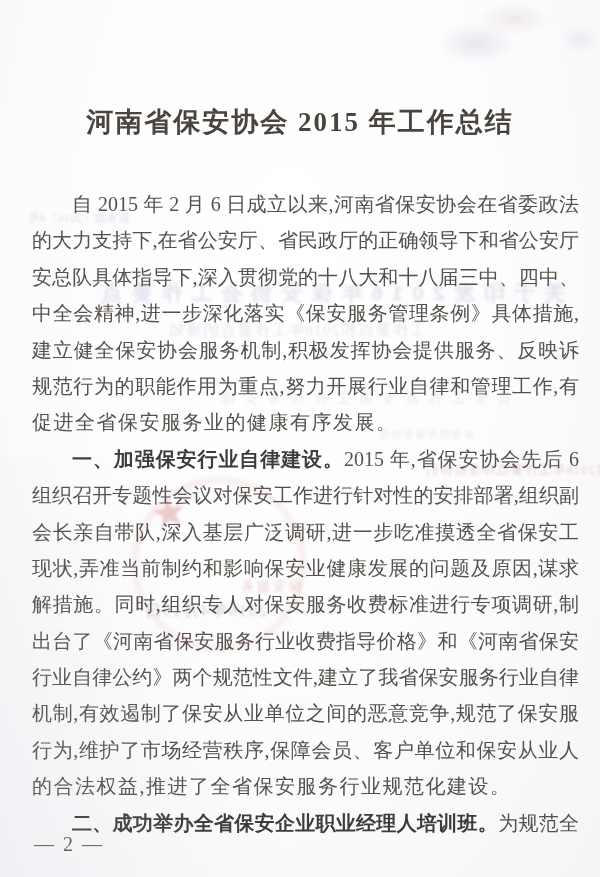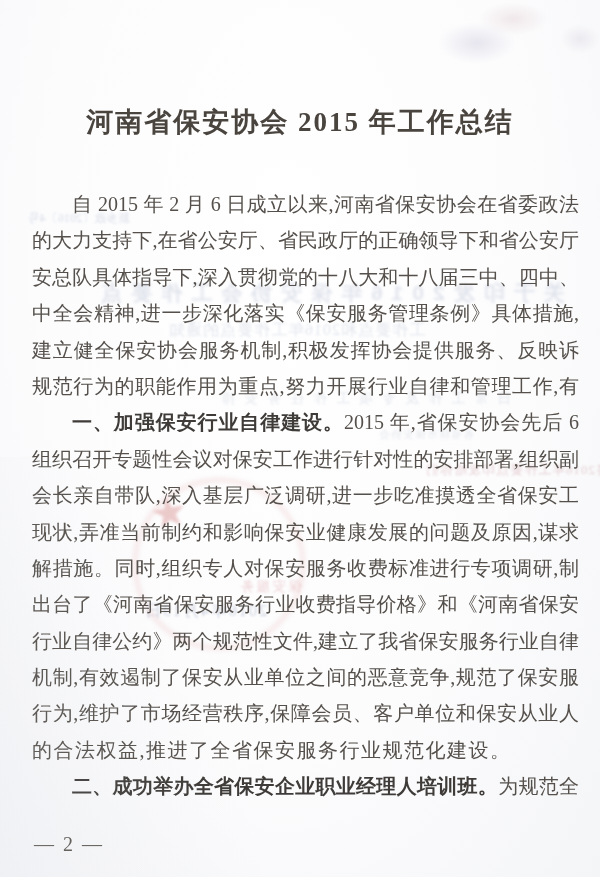--- a/index.html
+++ b/index.html
@@ -102,20 +102,21 @@
 
   <div class="doc-title">河南省保安协会 2015 年工作总结</div>
 
   <div class="doc-body" id="doc-body">
       <div class="line justify indent"><span>自 2015 年 2 月 6 日成立以来,河南省保安协会在省委政法委</span></div>
       <div class="line justify"><span>的大力支持下,在省公安厅、省民政厅的正确领导下和省公安厅治</span></div>
       <div class="line justify"><span>安总队具体指导下,深入贯彻党的十八大和十八届三中、四中、五</span></div>
       <div class="line justify"><span>中全会精神,进一步深化落实《保安服务管理条例》具体措施,以</span></div>
       <div class="line justify"><span>建立健全保安协会服务机制,积极发挥协会提供服务、反映诉求、</span></div>
       <div class="line justify"><span>规范行为的职能作用为重点,努力开展行业自律和管理工作,有力</span></div>
+      <div class="line plain"><span>促进全省保安服务业的健康有序发展。</span></div>
       <div class="line justify indent"><span class="seg-bold">一、加强保安行业自律建设。</span><span>2015 年,省保安协会先后 6 次</span></div>
       <div class="line justify"><span>组织召开专题性会议对保安工作进行针对性的安排部署,组织副</span></div>
       <div class="line justify"><span>会长亲自带队,深入基层广泛调研,进一步吃准摸透全省保安工作</span></div>
       <div class="line justify"><span>现状,弄准当前制约和影响保安业健康发展的问题及原因,谋求破</span></div>
       <div class="line justify"><span>解措施。同时,组织专人对保安服务收费标准进行专项调研,制定</span></div>
       <div class="line justify"><span>出台了《河南省保安服务行业收费指导价格》和《河南省保安协会</span></div>
       <div class="line justify"><span>行业自律公约》两个规范性文件,建立了我省保安服务行业自律</span></div>
       <div class="line justify"><span>机制,有效遏制了保安从业单位之间的恶意竞争,规范了保安服务</span></div>
       <div class="line justify"><span>行为,维护了市场经营秩序,保障会员、客户单位和保安从业人员</span></div>
       <div class="line plain"><span>的合法权益,推进了全省保安服务行业规范化建设。</span></div>

